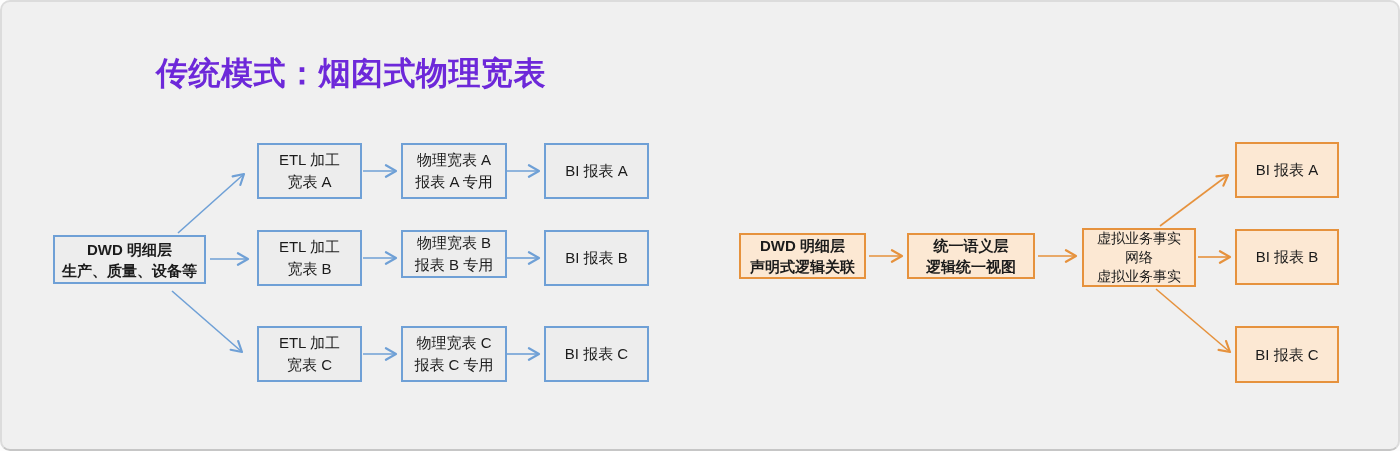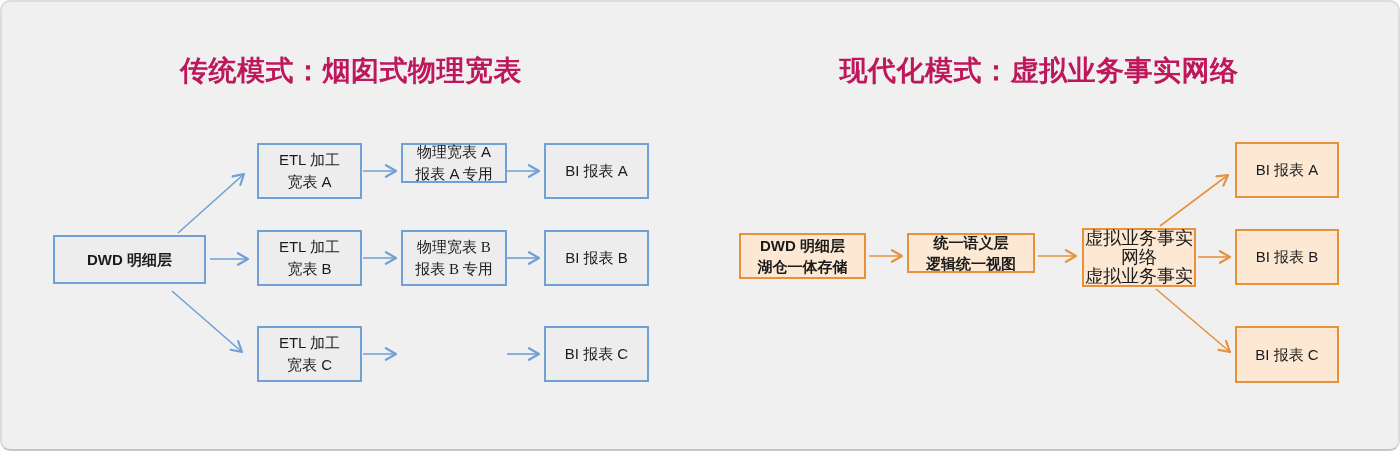--- a/index.html
+++ b/index.html
@@ -27,23 +27,23 @@
   }
   .arrow-blue   { stroke: var(--blue-stroke, #6fa0d6); stroke-width: 1.6; fill: none; }
   .arrow-orange { stroke: var(--orange-stroke, #e6923d); stroke-width: 1.6; fill: none; }
   .mk-blue   { stroke: var(--blue-stroke, #6fa0d6); fill: none; stroke-width: 1.5; stroke-linecap: round; stroke-linejoin: round; }
   .mk-orange { stroke: var(--orange-stroke, #e6923d); fill: none; stroke-width: 1.5; stroke-linecap: round; stroke-linejoin: round; }
 
   .panel-title {
     position: absolute;
     width: 500px;
     text-align: center;
-    font-size: 28px;
+    font-size: 32px;
     font-weight: 700;
-    color: #be185d;
+    color: #6d28d9;
     letter-spacing: 0.5px;
   }
   .node {
     position: absolute;
     box-sizing: border-box;
     display: flex;
     flex-direction: column;
     align-items: center;
     justify-content: center;
     text-align: center;
@@ -53,21 +53,21 @@
   }
   .node.blue {
     background: var(--blue-fill, #ededed);
     border: 2px solid var(--blue-stroke, #6fa0d6);
   }
   .node.orange {
     background: var(--orange-fill, #fce8d3);
     border: 2px solid var(--orange-stroke, #e6923d);
   }
   .node.compact { line-height: 21px; font-weight: bold; }
-  .node.network { font-size: 18px; line-height: 19px; }
+  .node.network { font-size: 14px; line-height: 19px; }
   .node span { display: block; white-space: nowrap; }
 </style>
 </head>
 <body>
 
 <div id="card">
 
   <svg id="arrow-layer" viewBox="0 0 1400 451" xmlns="http://www.w3.org/2000/svg">
     <defs>
       <marker id="mblue" viewBox="0 0 10 10" refX="8" refY="5" markerWidth="9" markerHeight="9" orient="auto-start-reverse">
@@ -89,63 +89,67 @@
     <line class="arrow-blue" x1="505" y1="352" x2="537" y2="352" marker-end="url(#mblue)"></line>
 
     <line class="arrow-orange" x1="867" y1="254" x2="900" y2="254" marker-end="url(#morange)"></line>
     <line class="arrow-orange" x1="1036" y1="254" x2="1074" y2="254" marker-end="url(#morange)"></line>
     <line class="arrow-orange" x1="1158" y1="224" x2="1226" y2="173" marker-end="url(#morange)"></line>
     <line class="arrow-orange" x1="1196" y1="255" x2="1228" y2="255" marker-end="url(#morange)"></line>
     <line class="arrow-orange" x1="1154" y1="287" x2="1228" y2="350" marker-end="url(#morange)"></line>
   </svg>
 
   <div class="panel-title" style="left:99px; top:50px;">传统模式：烟囱式物理宽表</div>
-  <div class="panel-title" style="left:787px; top:50px;">现代化模式：虚拟业务事实网络</div>
 
   <div class="node blue compact" style="left:51px; top:233px; width:153px; height:49px;">
     <span>DWD 明细层</span>
+    <span>生产、质量、设备等</span>
   </div>
 
   <div class="node blue" style="left:255px; top:141px; width:105px; height:56px;">
     <span>ETL 加工</span>
     <span>宽表 A</span>
   </div>
-  <div class="node blue" style="left:399px; top:141px; width:106px; height:40px;">
+  <div class="node blue" style="left:399px; top:141px; width:106px; height:56px;">
     <span>物理宽表 A</span>
     <span>报表 A 专用</span>
   </div>
   <div class="node blue" style="left:542px; top:141px; width:105px; height:56px;">
     <span>BI 报表 A</span>
   </div>
 
   <div class="node blue" style="left:255px; top:228px; width:105px; height:56px;">
     <span>ETL 加工</span>
     <span>宽表 B</span>
   </div>
-  <div class="node blue" style="left:399px; top:228px; width:106px; height:56px;font-family:Liberation Serif, serif;">
+  <div class="node blue" style="left:399px; top:228px; width:106px; height:48px;">
     <span>物理宽表 B</span>
     <span>报表 B 专用</span>
   </div>
   <div class="node blue" style="left:542px; top:228px; width:105px; height:56px;">
     <span>BI 报表 B</span>
   </div>
 
   <div class="node blue" style="left:255px; top:324px; width:105px; height:56px;">
     <span>ETL 加工</span>
     <span>宽表 C</span>
   </div>
+  <div class="node blue" style="left:399px; top:324px; width:106px; height:56px;">
+    <span>物理宽表 C</span>
+    <span>报表 C 专用</span>
+  </div>
   <div class="node blue" style="left:542px; top:324px; width:105px; height:56px;">
     <span>BI 报表 C</span>
   </div>
 
   <div class="node orange compact" style="left:737px; top:231px; width:127px; height:46px;">
     <span>DWD 明细层</span>
-    <span>湖仓一体存储</span>
+    <span>声明式逻辑关联</span>
   </div>
-  <div class="node orange compact" style="left:905px; top:231px; width:128px; height:40px;">
+  <div class="node orange compact" style="left:905px; top:231px; width:128px; height:46px;">
     <span>统一语义层</span>
     <span>逻辑统一视图</span>
   </div>
   <div class="node orange network" style="left:1080px; top:226px; width:114px; height:59px;">
     <span>虚拟业务事实</span>
     <span>网络</span>
     <span>虚拟业务事实</span>
   </div>
   <div class="node orange" style="left:1233px; top:140px; width:104px; height:56px;">
     <span>BI 报表 A</span>

